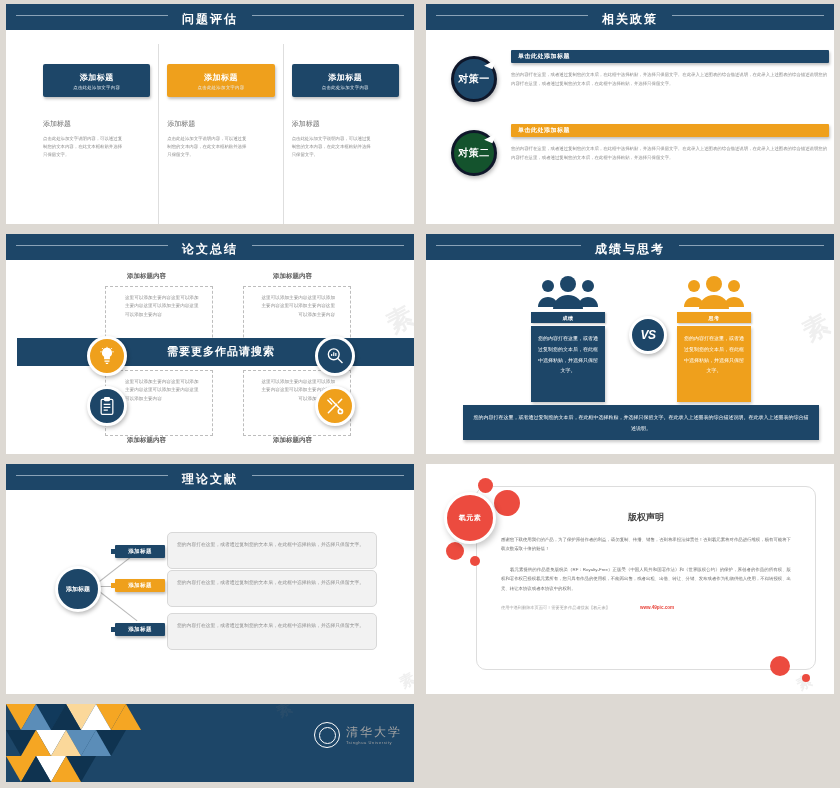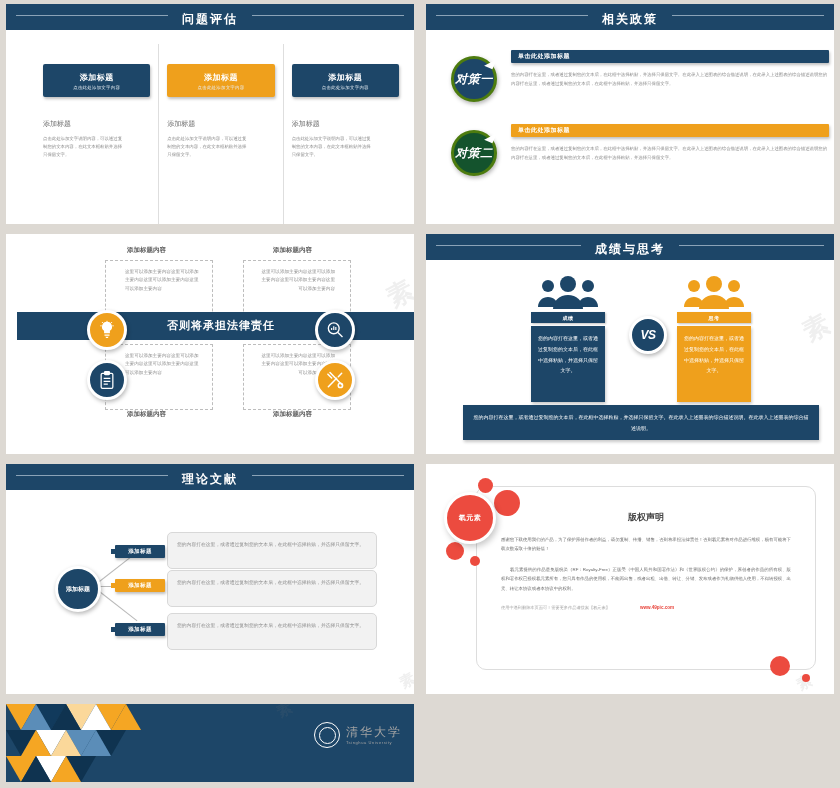--- a/index.html
+++ b/index.html
@@ -82,25 +82,25 @@
   .chip .t1{color:#fff;font-size:8px;font-weight:bold;letter-spacing:.5px;}
   .chip .t2{color:#e8eef3;font-size:4.4px;margin-top:2px;letter-spacing:.3px;}
   .c3h{margin-top:22px;font-size:7px;color:#6d6d6d;}
   .c3p{margin-top:6px;font-size:4.4px;line-height:1.85;color:#8a8a8a;width:82px;}
 
   
   .policy{padding:20px 16px 0 14px;box-sizing:border-box;height:100%;}
   .prow{display:flex;align-items:flex-start;margin-bottom:22px;}
   .bubble{
     width:40px;height:40px;border-radius:50%;
-    border:3px solid #4d7c0f;
+    border:3px solid #0f172a;
     box-shadow:1px 2px 4px rgba(0,0,0,.3);
     display:flex;align-items:center;justify-content:center;
-    color:#fff;font-size:12px;font-weight:bold;letter-spacing:.5px;
-    flex:0 0 auto;position:relative;margin-top:6px;font-style:italic;
+    color:#fff;font-size:10px;font-weight:bold;letter-spacing:.5px;
+    flex:0 0 auto;position:relative;margin-top:6px;
   }
   .bubble.blue{background:#1d4668;}
   .bubble.orange{background:#14532d;}
   .bubble:after{
     content:"";position:absolute;right:-1px;top:-2px;
     border-left:9px solid transparent;
     border-bottom:11px solid #fff;
     transform:rotate(24deg);
   }
   .pbody{margin-left:14px;flex:1;}
@@ -297,31 +297,36 @@
               <div class="ptxt">您的内容打在这里，或者通过复制您的文本后，在此框中选择粘贴，并选择只保留文字。在此录入上述图表的综合描述说明，在此录入上述图表的综合描述说明您的内容打在这里，或者通过复制您的文本后，在此框中选择粘贴，并选择只保留文字。</div>
             </div>
           </div>
         </div>
       </div>
     </div>
   </div>
 
   <div class="slide">
     <div class="sheet">
+      <div class="hdr">
+        <div class="rule"></div>
+        <div class="lowstrip"></div>
+        <div class="ttl">论文总结</div>
+      </div>
       <div class="body">
         <div class="sum">
           <div class="wm" style="right:10px;top:42px;">素</div>
 
           <div class="dash" style="left:88px;top:26px;width:106px;height:64px;"></div>
           <div class="dash" style="left:226px;top:26px;width:106px;height:64px;"></div>
           <div class="dash" style="left:88px;top:110px;width:106px;height:64px;"></div>
           <div class="dash" style="left:226px;top:110px;width:106px;height:64px;"></div>
 
           <div class="sumband">
-            <span>否则将承担法律责任</span>
+            <span>需要更多作品请搜索</span>
           </div>
 
           <div class="ic orange" style="left:70px;top:76px;">
             <svg viewBox="0 0 24 24" fill="#fff">
                 <path d="M12 2a6 6 0 0 0-3.5 10.9V16h7v-3.1A6 6 0 0 0 12 2zm-3 15.5h6V19h-6zm1 2.5h4l-1 1.5h-2z"></path>
                 <path d="M12 1v1.6M4 7h1.6M18.4 7H20M6 2.5l1.2 1.2M16.8 3.7 18 2.5" stroke="#fff" stroke-width="1.2"></path>
               </svg>
           </div>
           <div class="ic blue" style="right:70px;top:76px;">
             <svg viewBox="0 0 24 24" fill="none" stroke="#fff" stroke-width="1.6">

